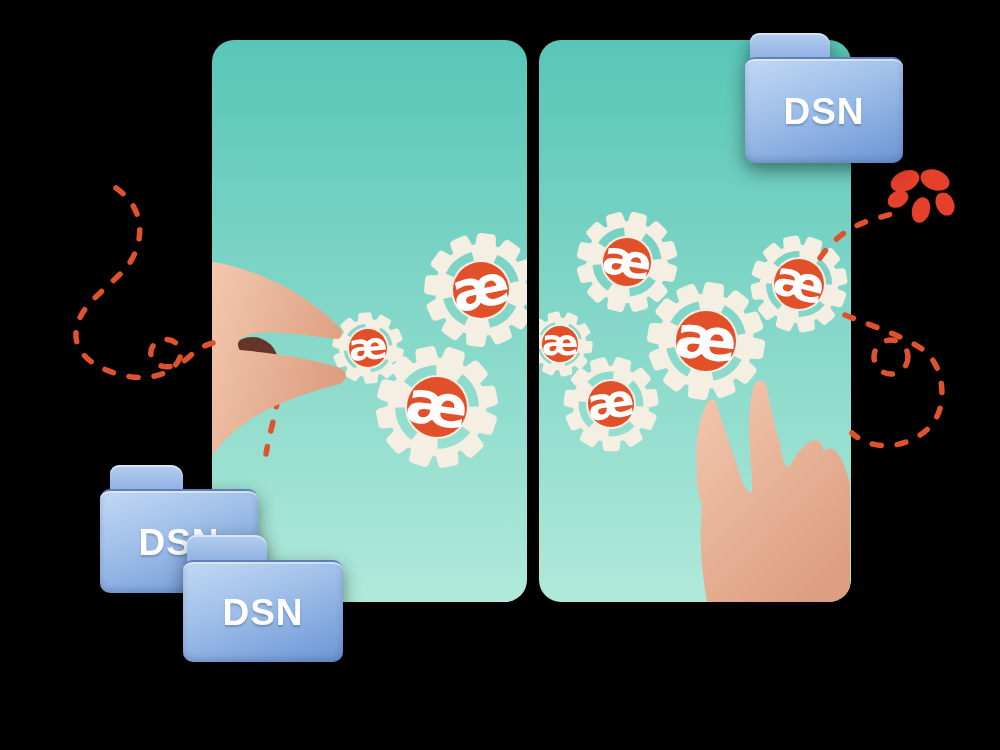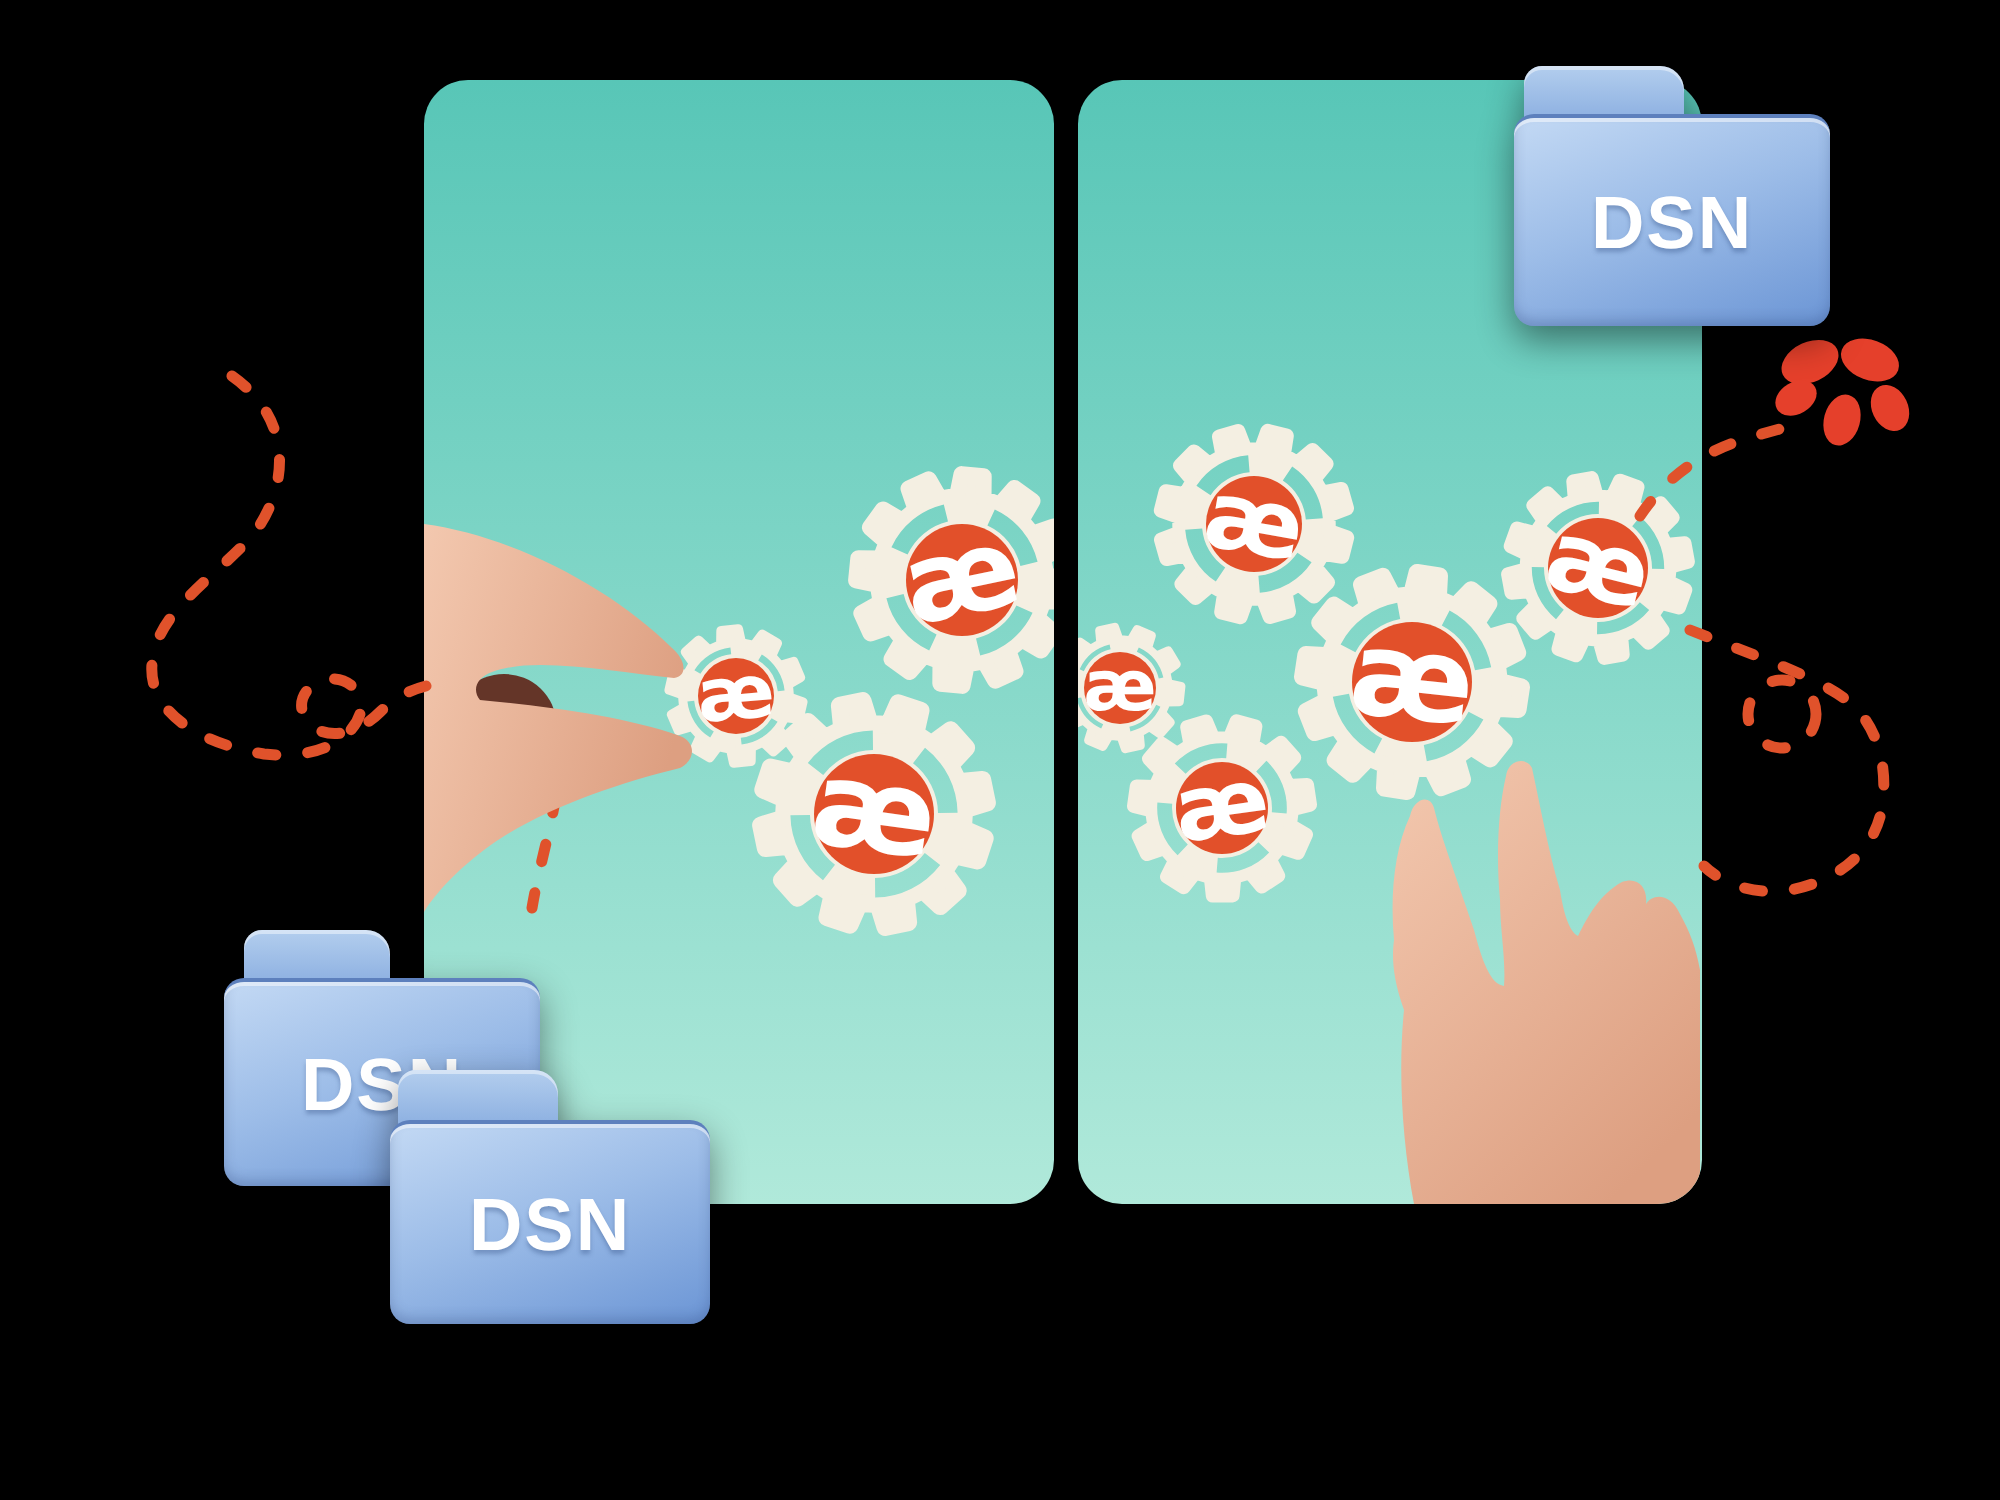--- a/index.html
+++ b/index.html
@@ -1,21 +1,21 @@
 <!DOCTYPE html>
 <html><head>
 <meta charset="utf-8">
 <style>
   html,body{margin:0;padding:0;background:#000;}
   .canvas{position:relative;width:1000px;height:750px;background:#000;overflow:hidden;
           font-family:"Liberation Sans",sans-serif;}
   .panel{position:absolute;overflow:hidden;}
   .panel svg{position:absolute;left:0;top:0;width:100%;height:100%;display:block;}
   .overlay{position:absolute;left:0;top:0;width:1000px;height:750px;pointer-events:none;}
-  .folder{position:absolute;filter:drop-shadow(0 7px 9px rgba(0,0,0,0.45));margin-left:12px;}
+  .folder{position:absolute;filter:drop-shadow(0 7px 9px rgba(0,0,0,0.45));}
   .folder .tab{position:absolute;top:0;border-radius:9px 12px 0 0;
                box-shadow:inset 0 2px 0 rgba(255,255,255,0.45);}
   .folder .body{position:absolute;left:0;right:0;bottom:0;border-radius:10px;
                 display:flex;align-items:center;justify-content:center;
                 box-shadow:inset 0 2px 0 rgba(255,255,255,0.5), inset 0 -3px 6px rgba(40,60,110,0.25);}
   .folder .label{color:#fff;font-weight:bold;font-size:37px;letter-spacing:1px;
                  text-shadow:0 2px 2px rgba(46,74,125,0.35);line-height:1;}
 </style>
 </head>
 <body>

